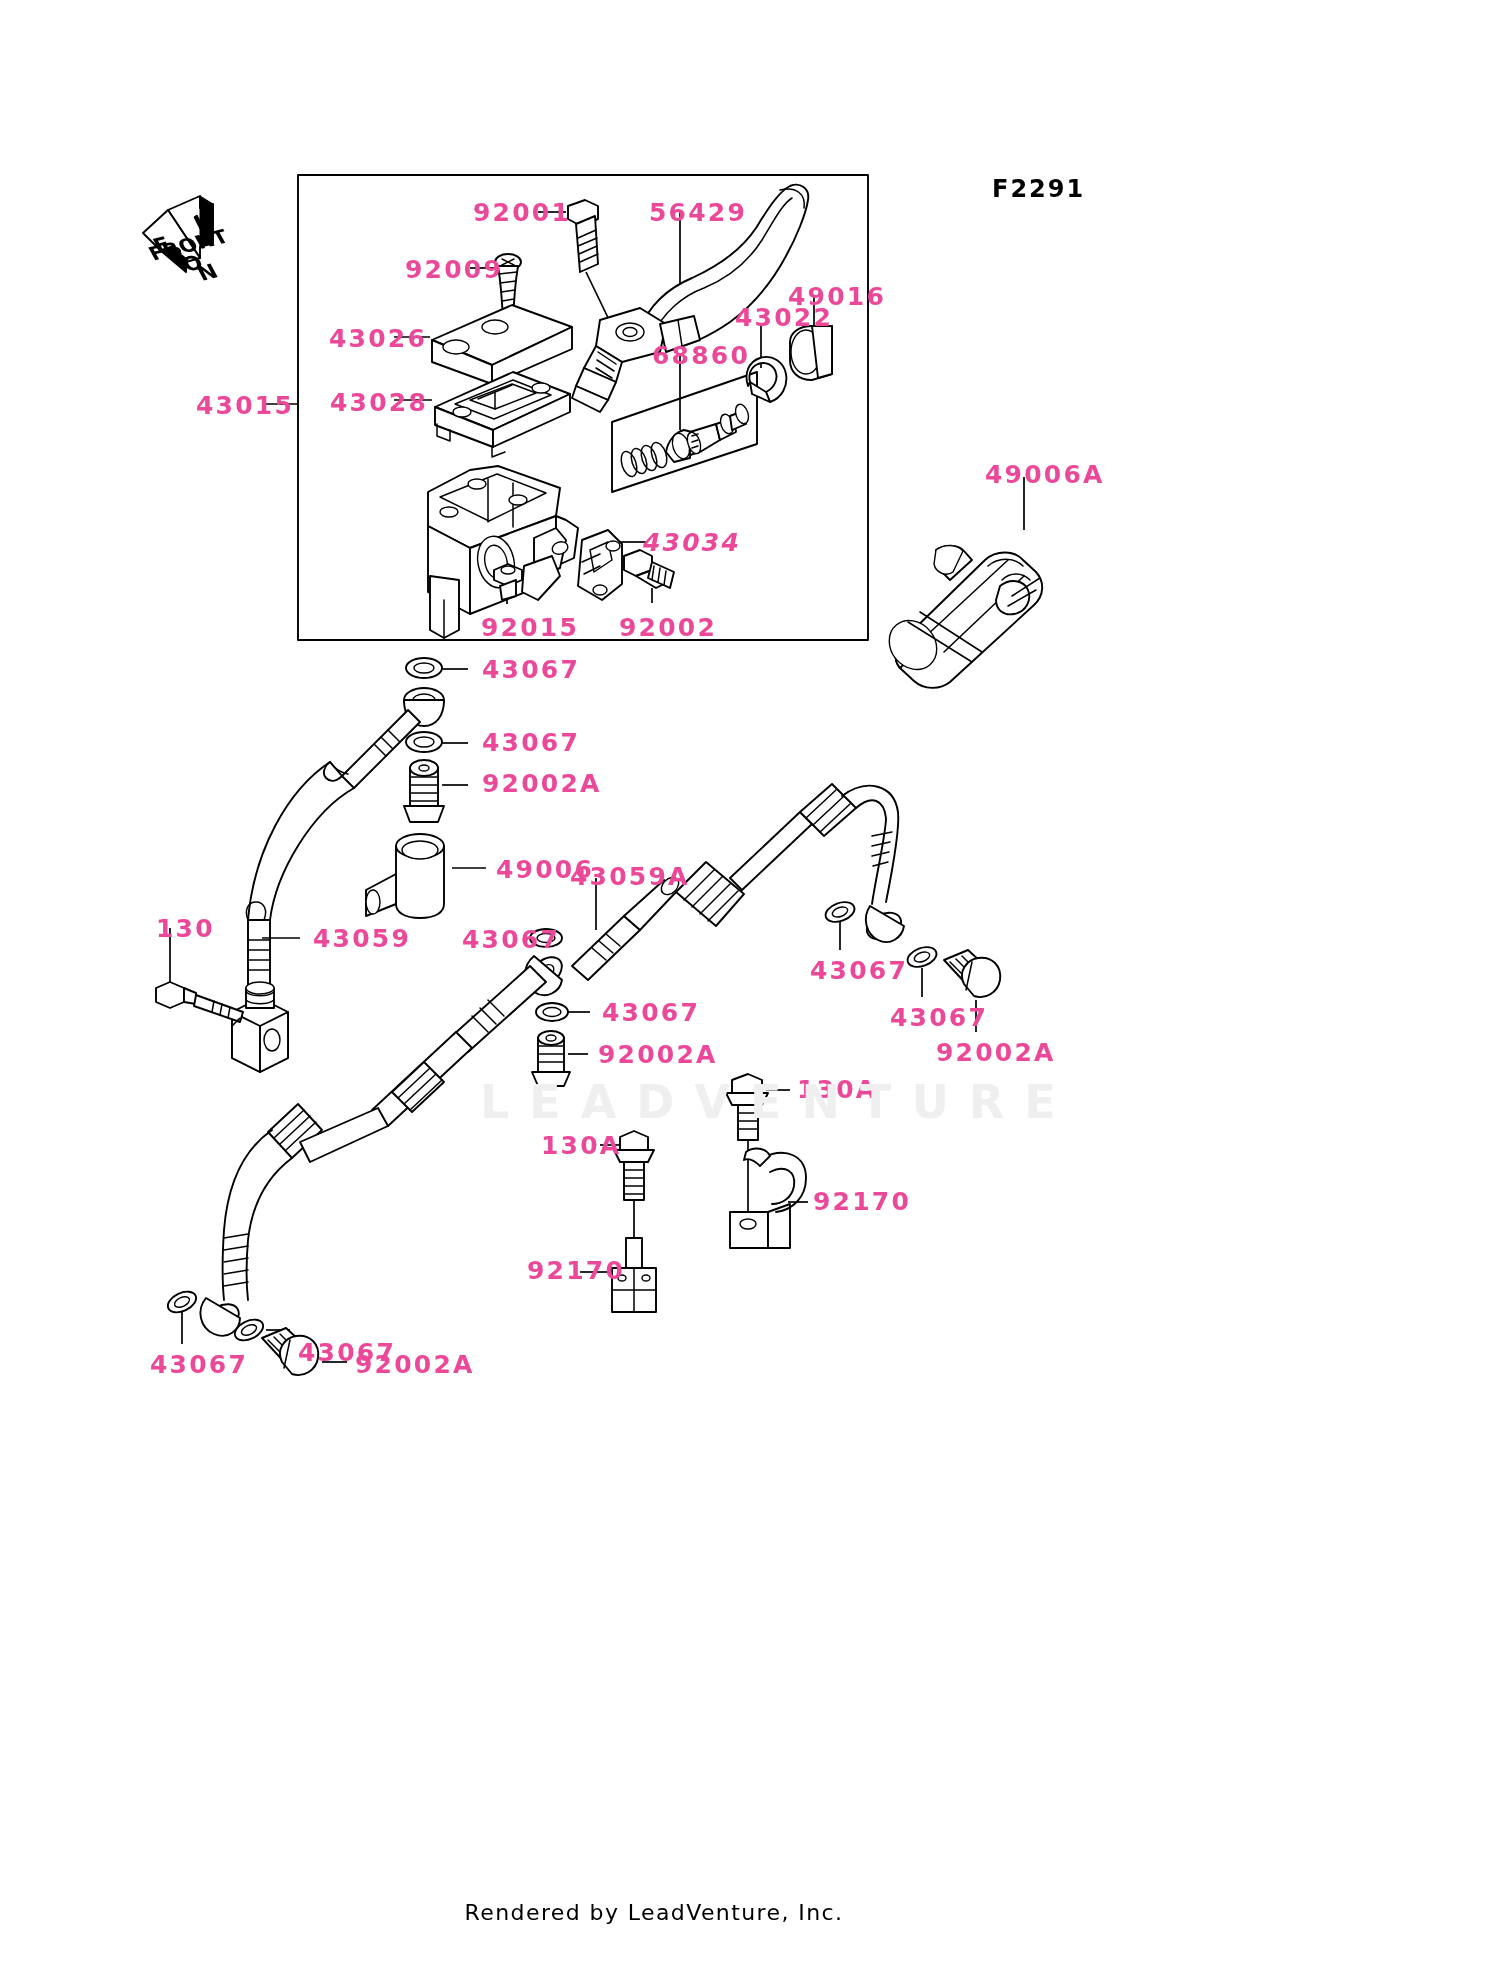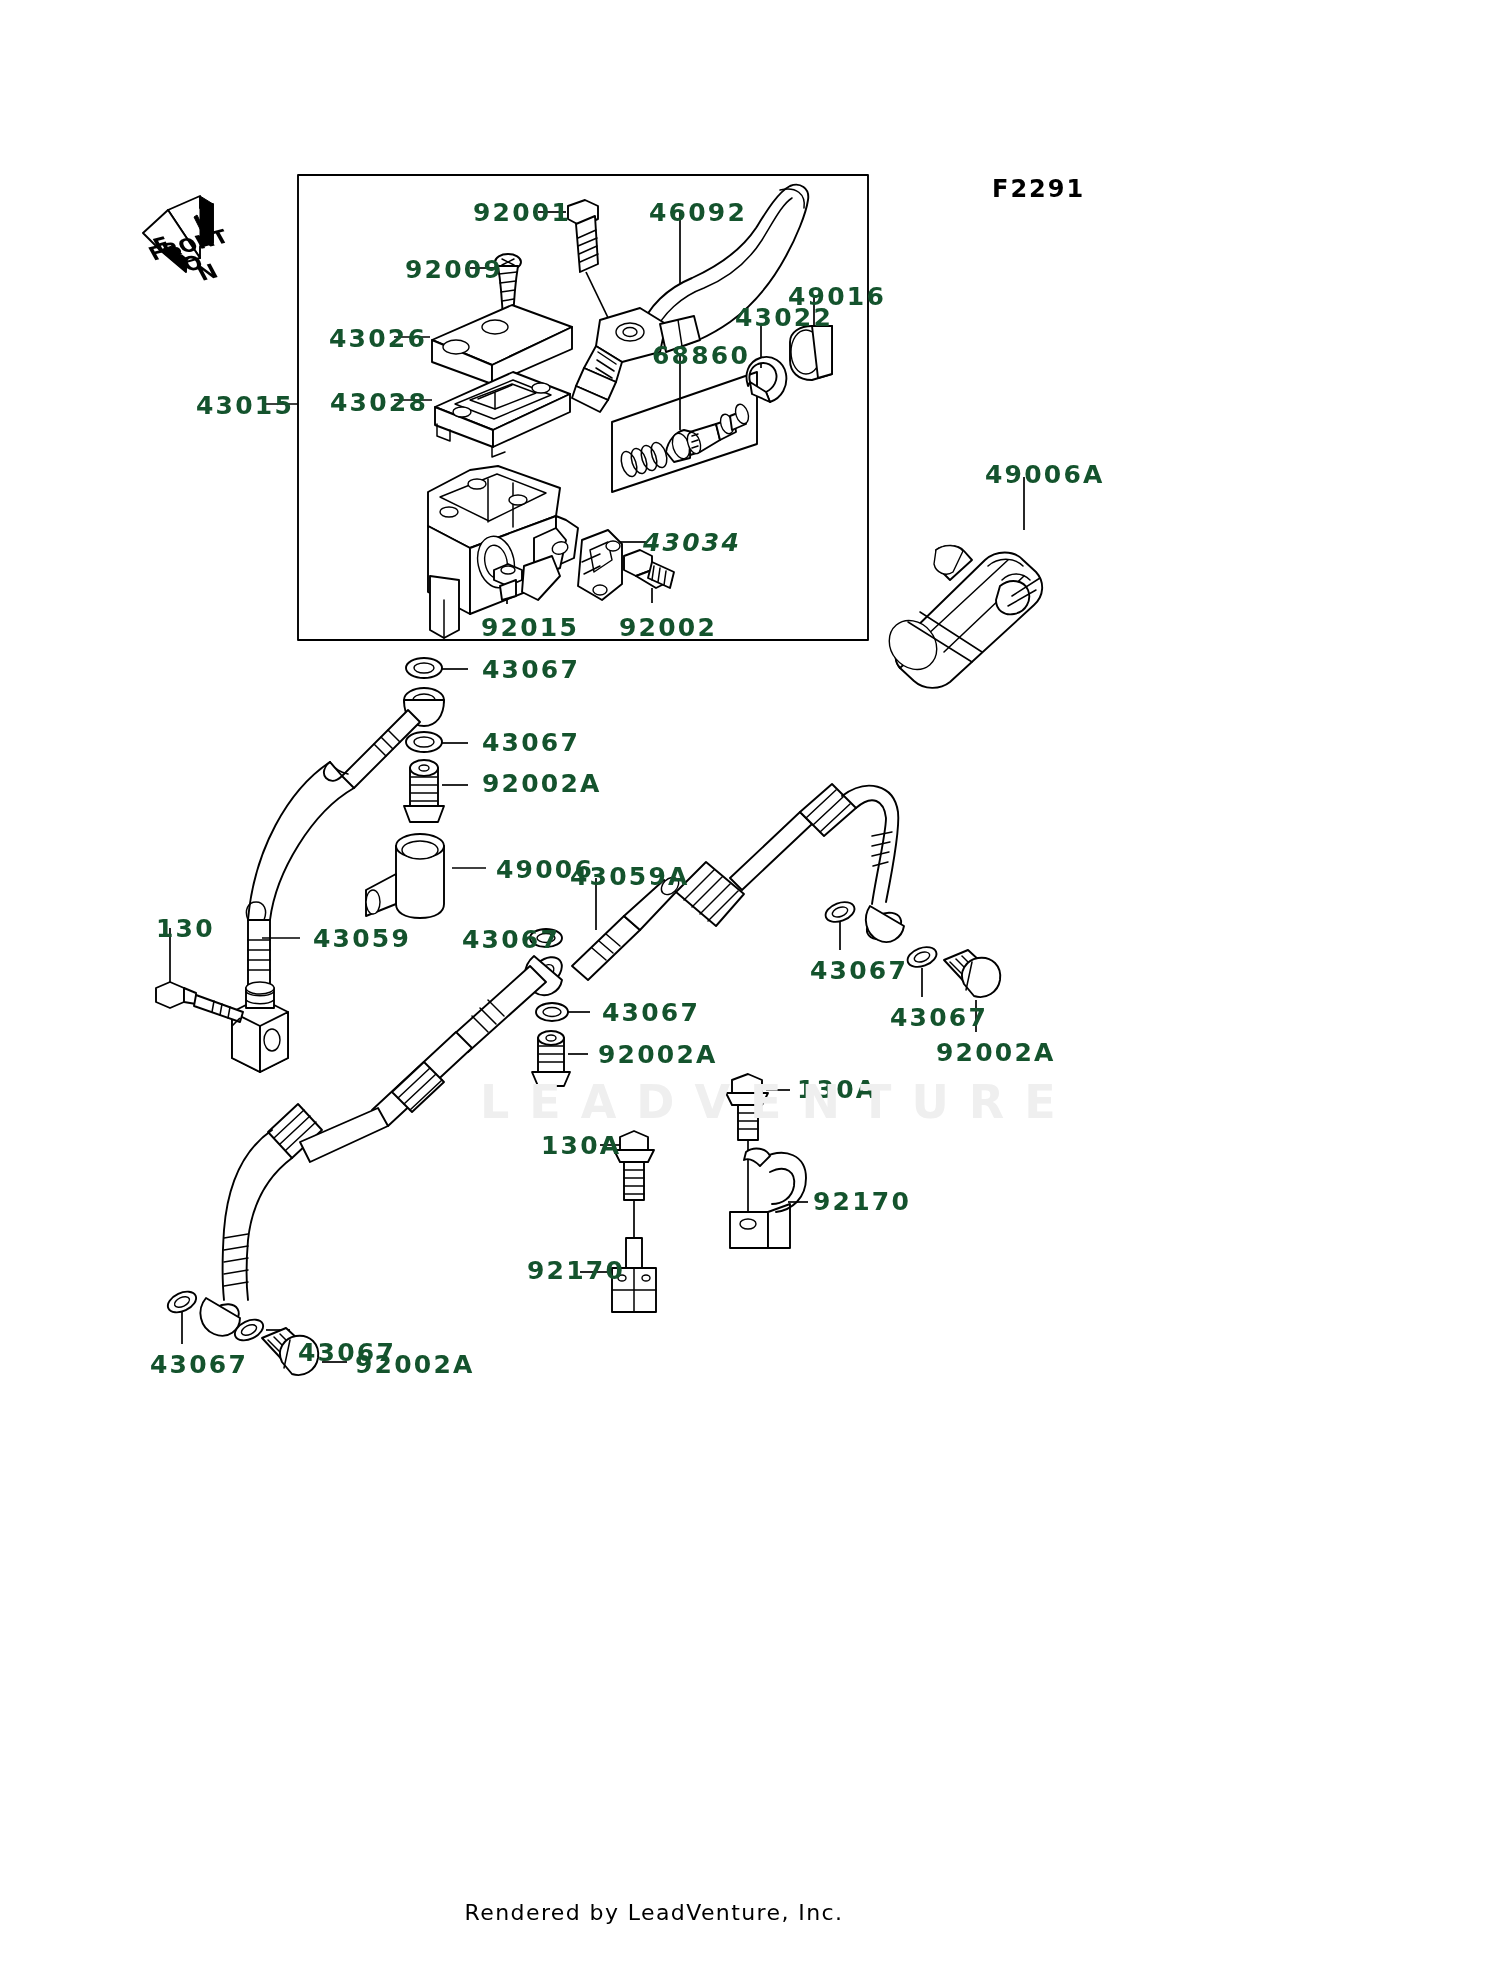--- a/index.html
+++ b/index.html
@@ -7,21 +7,21 @@
     width:1500px;height:1962px;position:relative;overflow:hidden;
     font-family:"DejaVu Sans","Liberation Sans",sans-serif;
     color:#000;
   }
   #stage{position:absolute;left:0;top:0;width:1500px;height:1962px;}
   svg#art{position:absolute;left:0;top:0;width:1500px;height:1962px;}
   .lbl{
     position:absolute;
     font-family:"DejaVu Sans","Liberation Sans",sans-serif;
     font-size:25px;font-weight:700;letter-spacing:2.2px;
-    white-space:nowrap;color:#14532d;line-height:1;
+    white-space:nowrap;color:#ec4899;line-height:1;
   }
   .diagcode{
     position:absolute;font-size:24px;font-weight:700;letter-spacing:2px;
   }
   .footer{
     position:absolute;left:0;top:1900px;width:1308px;text-align:center;
     font-size:22px;letter-spacing:1.4px;font-weight:400;
     font-family:"DejaVu Sans","Liberation Sans",sans-serif;
   }
   .wm{
@@ -520,21 +520,21 @@
       <ellipse cx="748" cy="1224" rx="8" ry="5" class="fT"></ellipse>
       <path class="f" d="M768 1212 L790 1204 L790 1248 L768 1248 Z"></path>
       <path class="s" d="M762 1158 C786 1146 806 1156 806 1178 C806 1198 792 1210 776 1212"></path>
       <path class="s" d="M770 1172 C786 1164 796 1172 794 1186 C792 1198 782 1204 772 1204"></path>
       <path class="f" d="M746 1152 C754 1146 766 1148 770 1156 L760 1166 C754 1160 748 1158 744 1160 Z"></path>
     </g>
 
   </svg>
 
   <div class="lbl" style="left:473px;top:200px;">92001</div>
-  <div class="lbl" style="left:649px;top:200px;">46092</div>
+  <div class="lbl" style="left:649px;top:200px;">56429</div>
   <div class="lbl" style="left:405px;top:257px;">92009</div>
   <div class="lbl" style="left:788px;top:284px;">49016</div>
   <div class="lbl" style="left:735px;top:305px;">43022</div>
   <div class="lbl" style="left:329px;top:326px;">43026</div>
   <div class="lbl" style="left:652px;top:343px;">68860</div>
   <div class="lbl" style="left:196px;top:393px;">43015</div>
   <div class="lbl" style="left:330px;top:390px;">43028</div>
   <div class="lbl" style="left:985px;top:462px;">49006A</div>
   <div class="lbl" style="left:643px;top:530px;font-style:italic;">43034</div>
   <div class="lbl" style="left:481px;top:615px;">92015</div>

